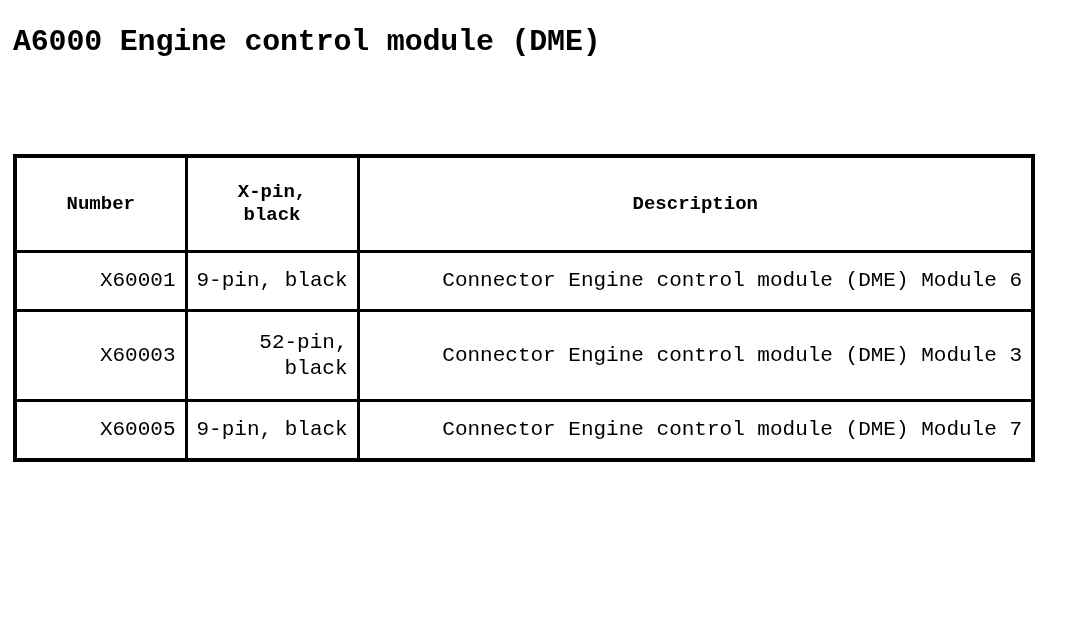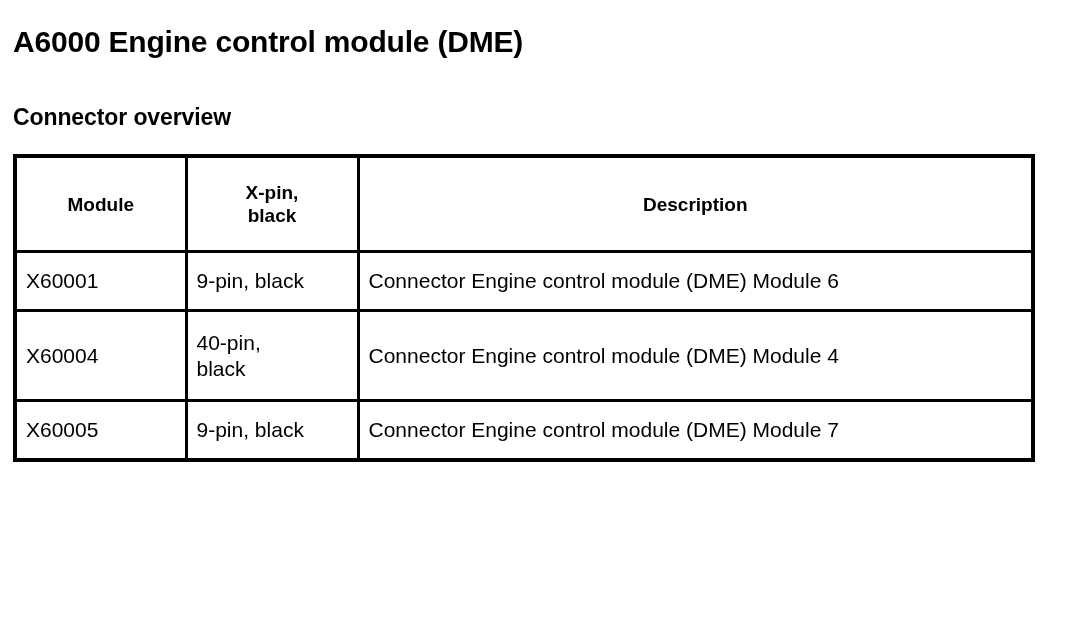--- a/index.html
+++ b/index.html
@@ -16,20 +16,21 @@
     color: #000000;
     -webkit-font-smoothing: none;
   }
 
   .page {
     position: absolute;
     left: 0;
     top: 0;
     width: 1072px;
     height: 620px;
+    font-family: Liberation Mono, monospace;
   }
 
   
   .doc-title {
     position: absolute;
     left: 13px;
     top: 4px;
     font-size: 30px;
     font-weight: bold;
     letter-spacing: -0.2px;
@@ -75,75 +76,74 @@
     text-align: center;
     height: 88px;
     padding: 2px 6px;
     line-height: 23px;
   }
   .hdr-2line { display: block; }
 
   .conn-table tbody td {
     font-size: 21px;
     font-weight: normal;
-    text-align: left;
+    text-align: right;
     padding: 4px 9px;
     line-height: 26px;
   }
   .conn-table tbody tr.r-tall td { height: 79px; }
   .conn-table tbody tr.r-short td { height: 48px; }
 
   .cell-line { display: block; white-space: nowrap; }
   .cell-nowrap { white-space: nowrap; }
   .desc-cell { padding-left: 11px; }
 </style>
 </head>
 <body>
 
 <div class="page">
 
   <h1 class="doc-title">A6000 Engine control module (DME)</h1>
 
-  <h2 class="section-title">Connector overview</h2>
 
   <table class="conn-table">
     <colgroup>
       <col class="c-number">
       <col class="c-pin">
       <col class="c-desc">
     </colgroup>
     <thead>
       <tr>
         <th>
-          <span class="cell-nowrap">Module</span>
+          <span class="cell-nowrap">Number</span>
         </th>
         <th>
           <span class="hdr-2line">X-pin,</span>
           <span class="hdr-2line">black</span>
         </th>
         <th>
           <span class="cell-nowrap">Description</span>
         </th>
       </tr>
     </thead>
     <tbody>
         <tr class="r-short">
           <td><span class="cell-nowrap">X60001</span></td>
           <td>
             <span class="cell-line">9-pin, black</span>
           </td>
           <td class="desc-cell"><span class="cell-nowrap">Connector Engine control module (DME) Module 6</span></td>
         </tr>
         <tr class="r-tall">
-          <td><span class="cell-nowrap">X60004</span></td>
+          <td><span class="cell-nowrap">X60003</span></td>
           <td>
-            <span class="cell-line">40-pin,</span>
+            <span class="cell-line">52-pin,</span>
             <span class="cell-line">black</span>
           </td>
-          <td class="desc-cell"><span class="cell-nowrap">Connector Engine control module (DME) Module 4</span></td>
+          <td class="desc-cell"><span class="cell-nowrap">Connector Engine control module (DME) Module 3</span></td>
         </tr>
         <tr class="r-short">
           <td><span class="cell-nowrap">X60005</span></td>
           <td>
             <span class="cell-line">9-pin, black</span>
           </td>
           <td class="desc-cell"><span class="cell-nowrap">Connector Engine control module (DME) Module 7</span></td>
         </tr>
       </tbody>
   </table>

